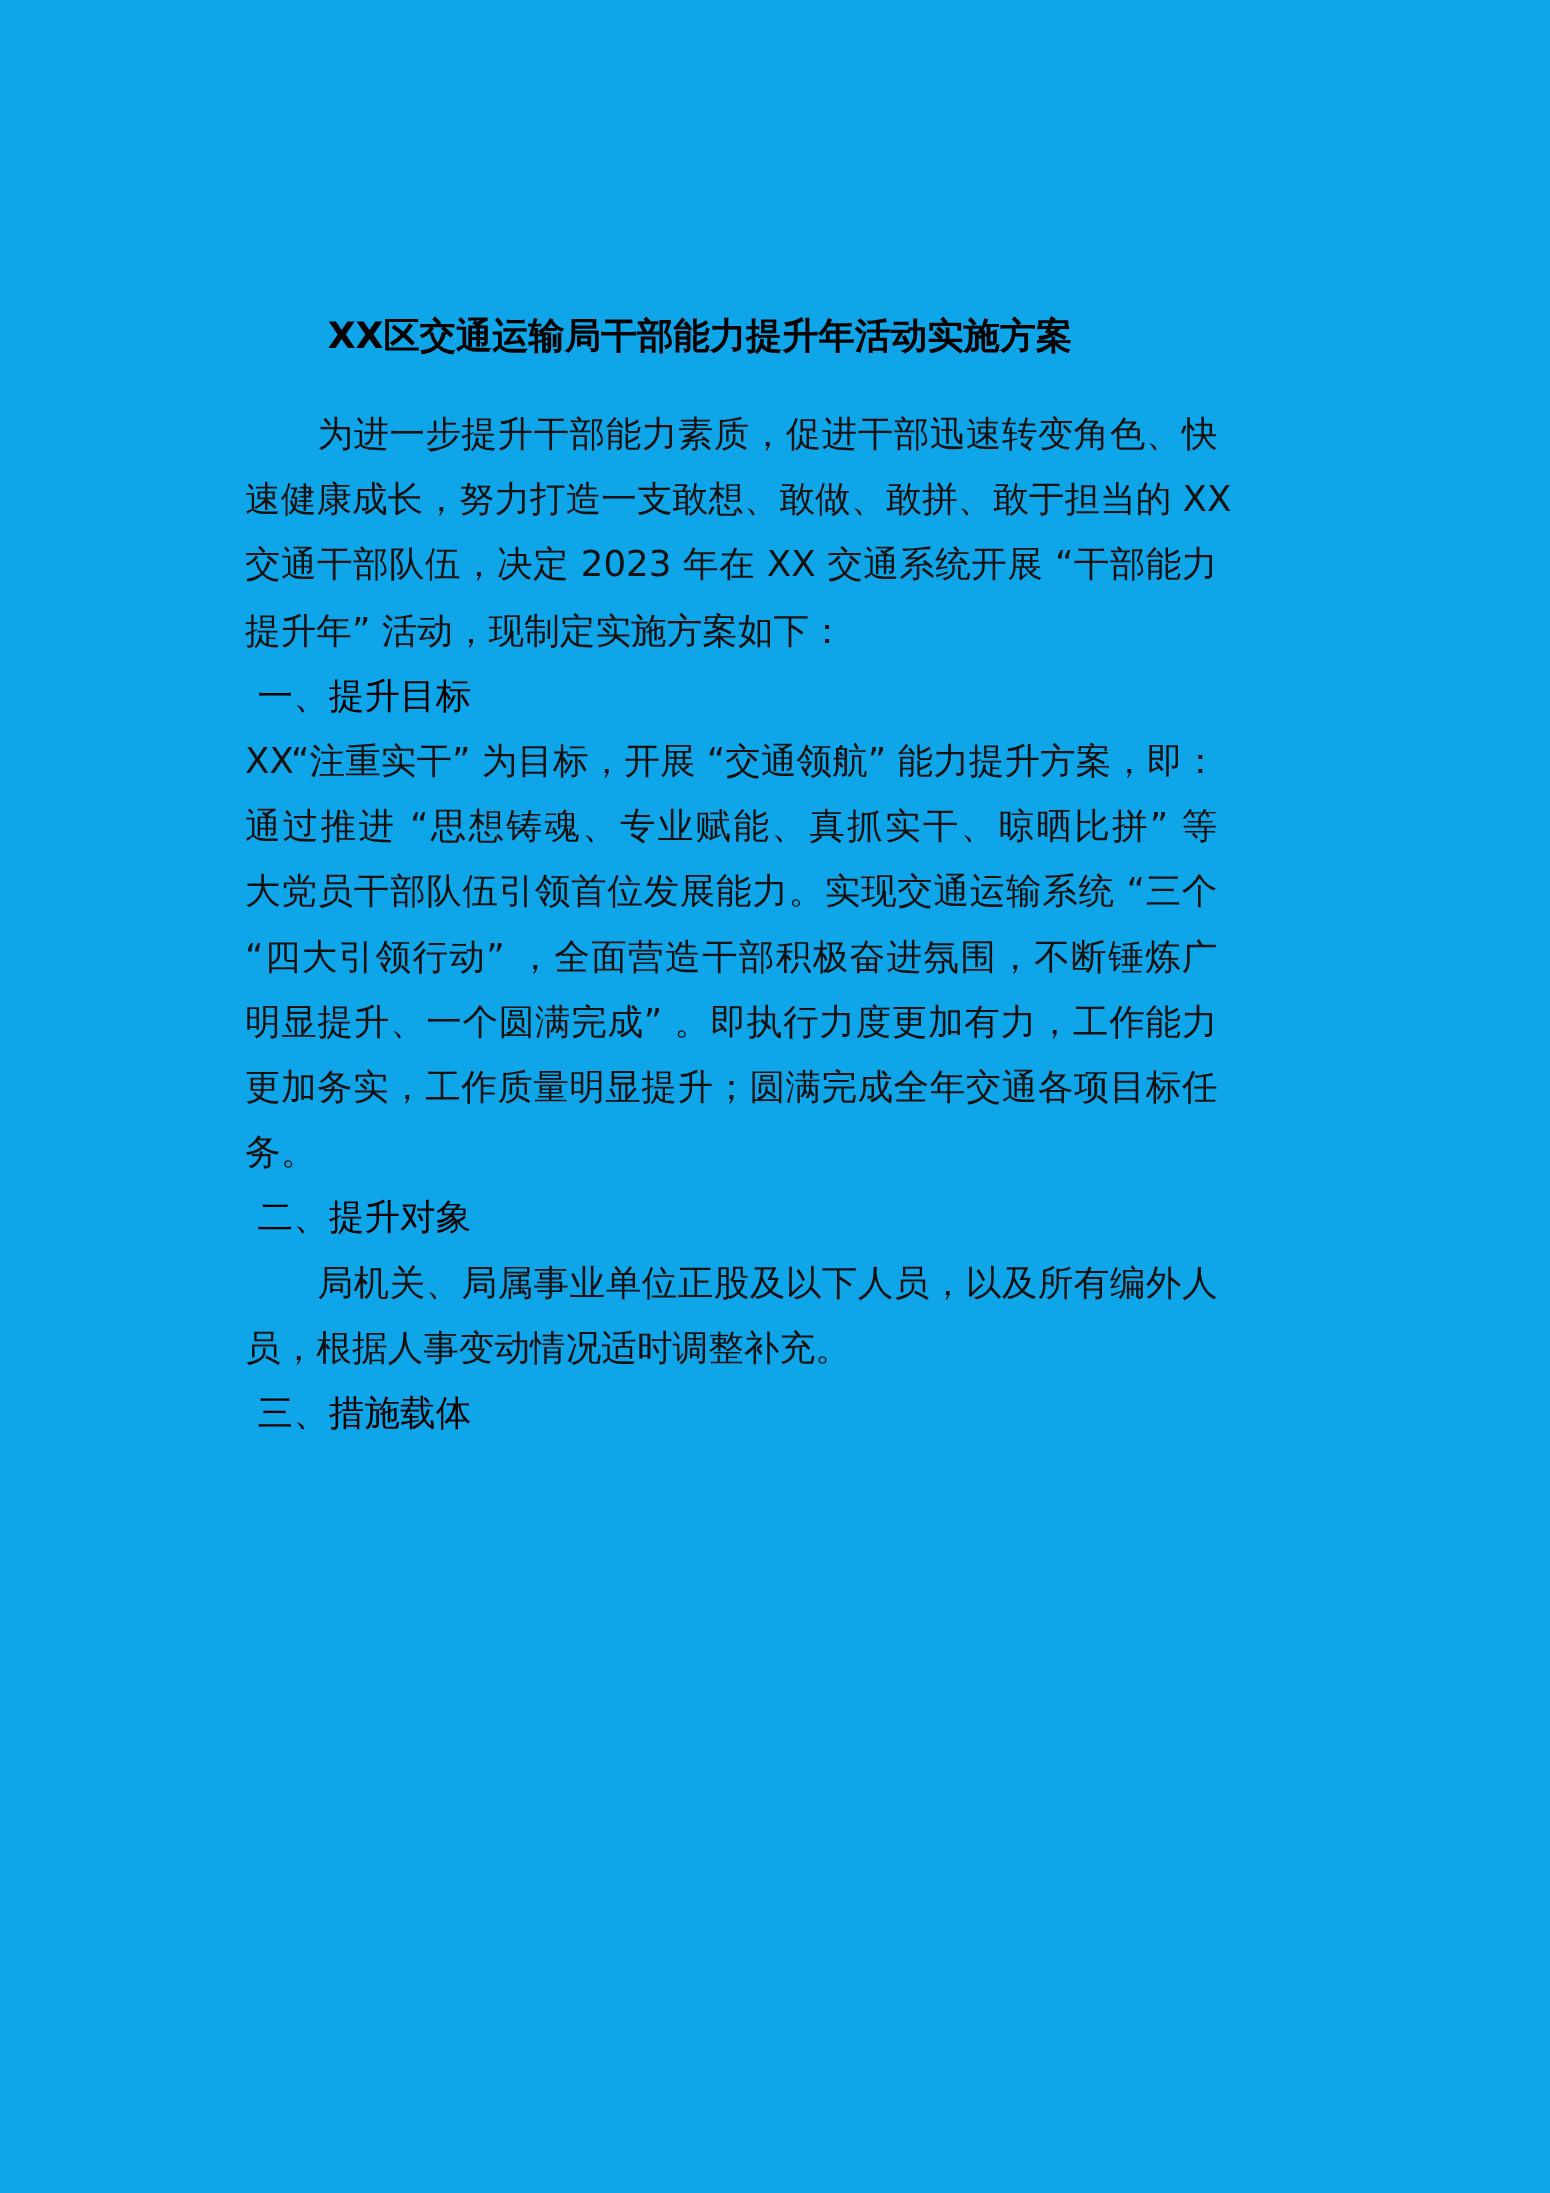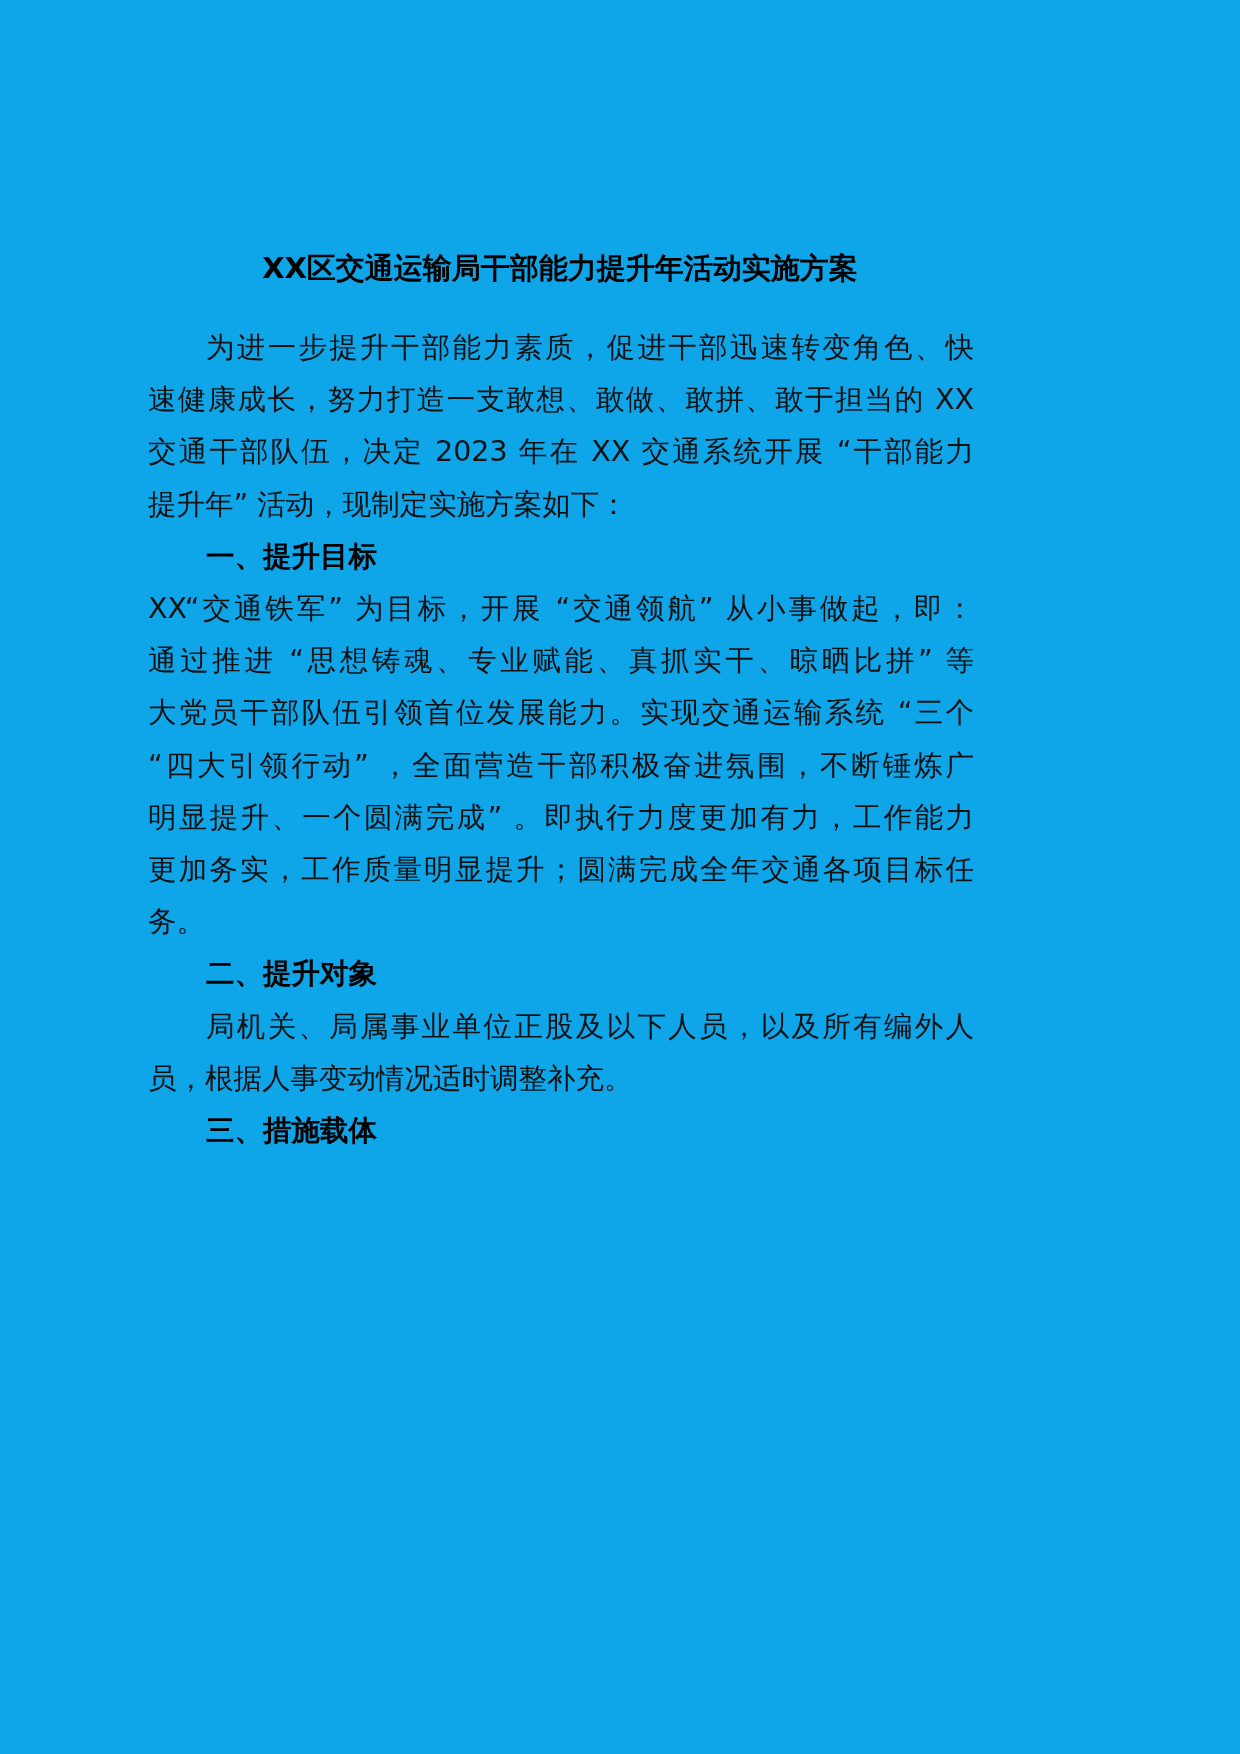--- a/index.html
+++ b/index.html
@@ -41,31 +41,32 @@
       width: 826px;
       font-size: 28.5px;
       line-height: 52.2px;
       color: #111111;
     }
     .line {
       display: block;
       white-space: nowrap;
       text-align: justify;
       text-align-last: justify;
+      margin-left: 48px;
     }
     .line.last {
       text-align-last: left;
     }
     .line.indent {
       padding-left: 58px;
     }
     .heading {
       display: block;
       padding-left: 58px;
-      font-weight: bold;
+      font-weight: normal;
       color: #000000;
       white-space: nowrap;
     }
   </style>
 </head>
 <body>
 
 <div class="page">
 
   <div class="doc-title">XX区交通运输局干部能力提升年活动实施方案</div>
@@ -74,21 +75,21 @@
 
     <div>
       <span class="line indent">为进一步提升干部能力素质，促进干部迅速转变角色、快</span>
       <span class="line">速健康成长，努力打造一支敢想、敢做、敢拼、敢于担当的 XX</span>
       <span class="line">交通干部队伍，决定 2023 年在 XX 交通系统开展 “干部能力</span>
       <span class="line last">提升年” 活动，现制定实施方案如下：</span>
     </div>
 
     <div>
       <span class="heading">一、提升目标</span>
-      <span class="line">XX“交通铁军” 为目标，开展 “交通领航” 从小事做起，即：</span>
+      <span class="line">XX“注重实干” 为目标，开展 “交通领航” 能力提升方案，即：</span>
       <span class="line">通过推进 “思想铸魂、专业赋能、真抓实干、晾晒比拼” 等</span>
       <span class="line">大党员干部队伍引领首位发展能力。实现交通运输系统 “三个</span>
       <span class="line">“四大引领行动” ，全面营造干部积极奋进氛围，不断锤炼广</span>
       <span class="line">明显提升、一个圆满完成” 。即执行力度更加有力，工作能力</span>
       <span class="line">更加务实，工作质量明显提升；圆满完成全年交通各项目标任</span>
       <span class="line last">务。</span>
     </div>
 
     <div>
       <span class="heading">二、提升对象</span>

